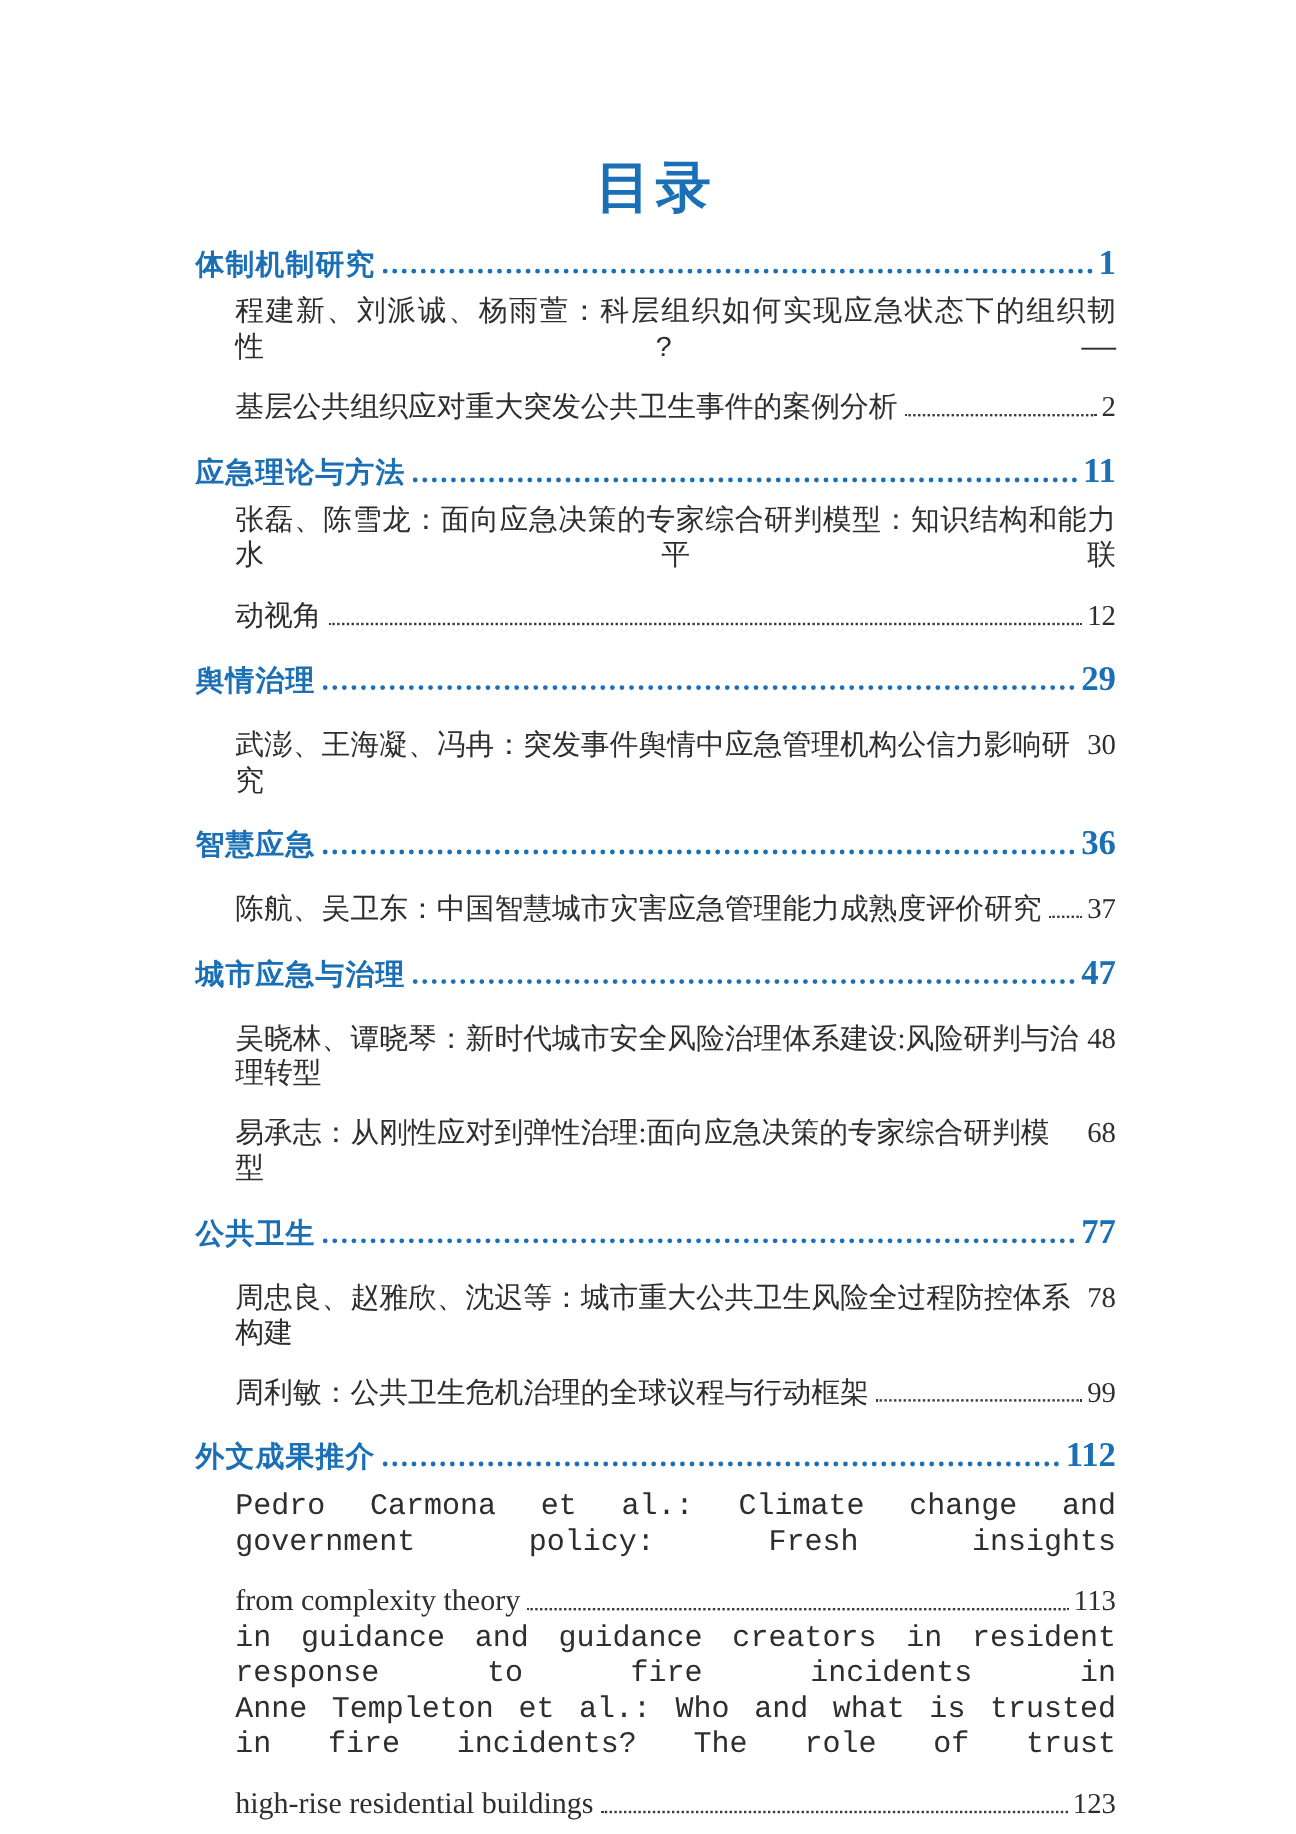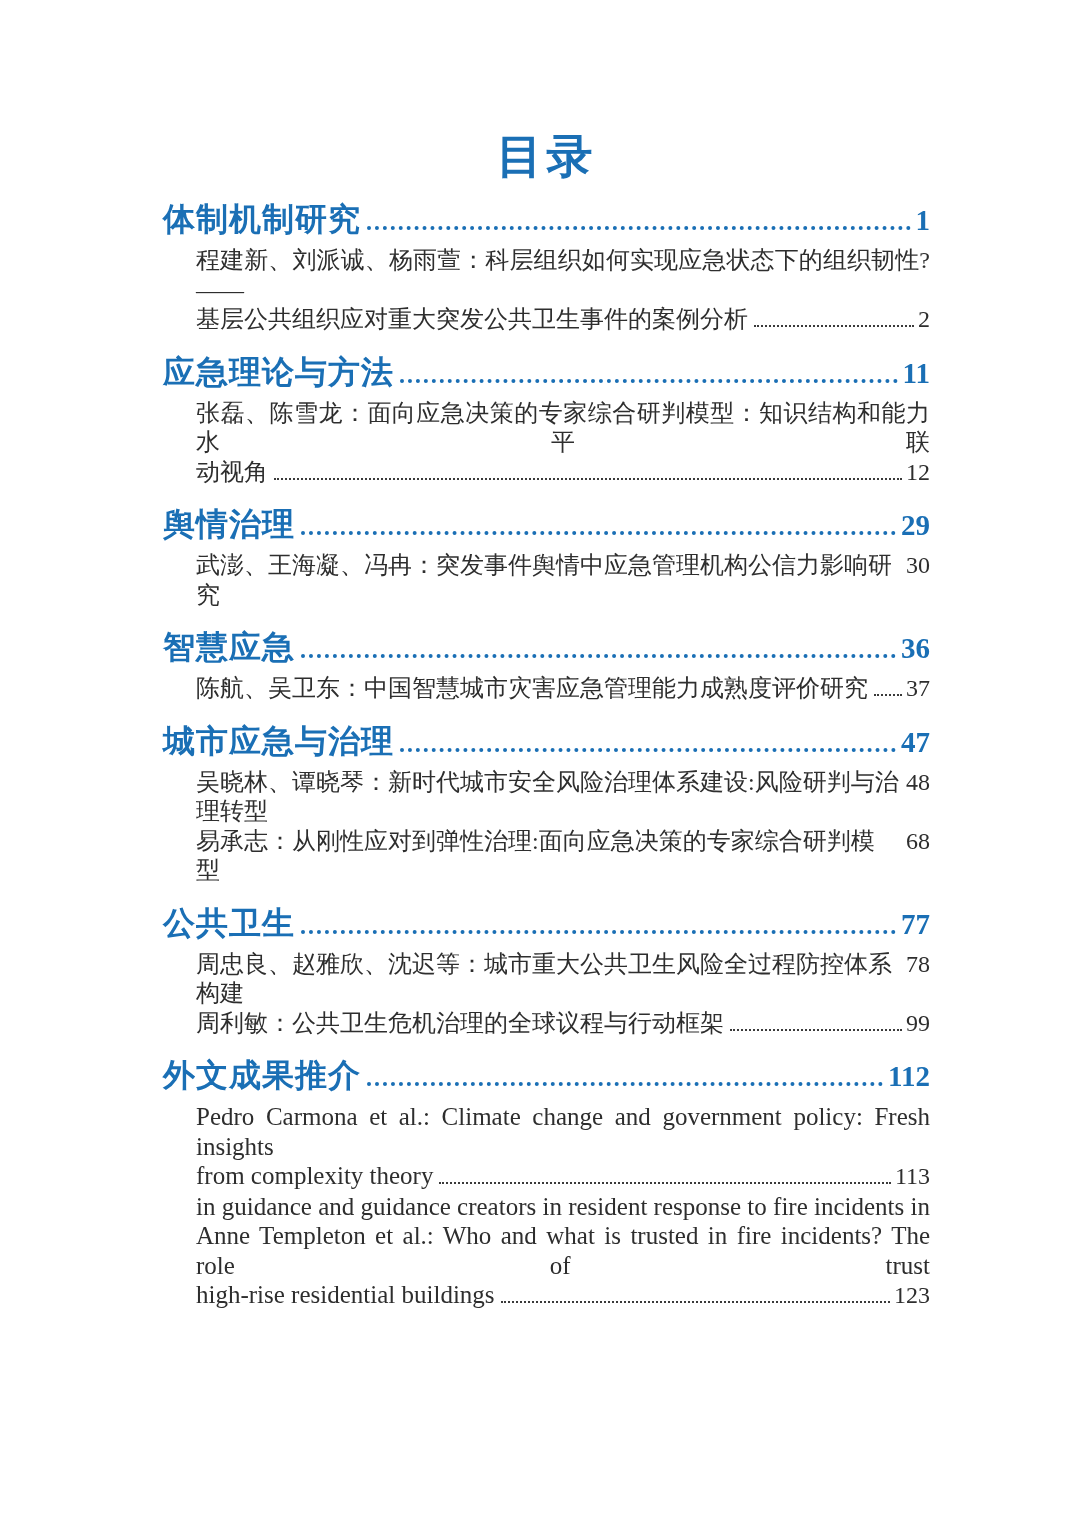--- a/index.html
+++ b/index.html
@@ -32,21 +32,21 @@
   .sec-heading{
     display:flex;
     align-items:baseline;
     margin:18px 0 7px 0;
     line-height:38px;
   }
   .sec-label{
     color:var(--accent);
     font-family:"Liberation Sans", sans-serif;
     font-weight:bold;
-    font-size:32px;
+    font-size:24px;
     letter-spacing:1px;
     white-space:nowrap;
   }
   .sec-leader{
     flex:1 1 0;
     min-width:0;
     border-bottom:4px dotted var(--accent);
     margin:0 5px 9px 6px;
   }
   .sec-page{
@@ -59,24 +59,26 @@
   .entry{
     margin-left:33px;
     font-size:24px;
     line-height:29.5px;
     color:var(--ink);
   }
   .entry.en{font-size:25px;}
   .entry-line{
     text-align:justify;
     text-align-last:justify;
+    font-family:Liberation Mono, monospace;
   }
   .entry-last{
     display:flex;
     align-items:baseline;
+    margin-top:20px;
   }
   .entry-text{min-width:0;}
   .entry-leader{
     flex:1 1 0;
     min-width:0;
     border-bottom:2.5px dotted #3a3a3a;
     margin:0 4px 6px 6px;
   }
   .entry-leader.no-dots{border-bottom:none;margin:0 1px 6px 1px;}
   .entry-page{white-space:nowrap;font-size:24px;}

